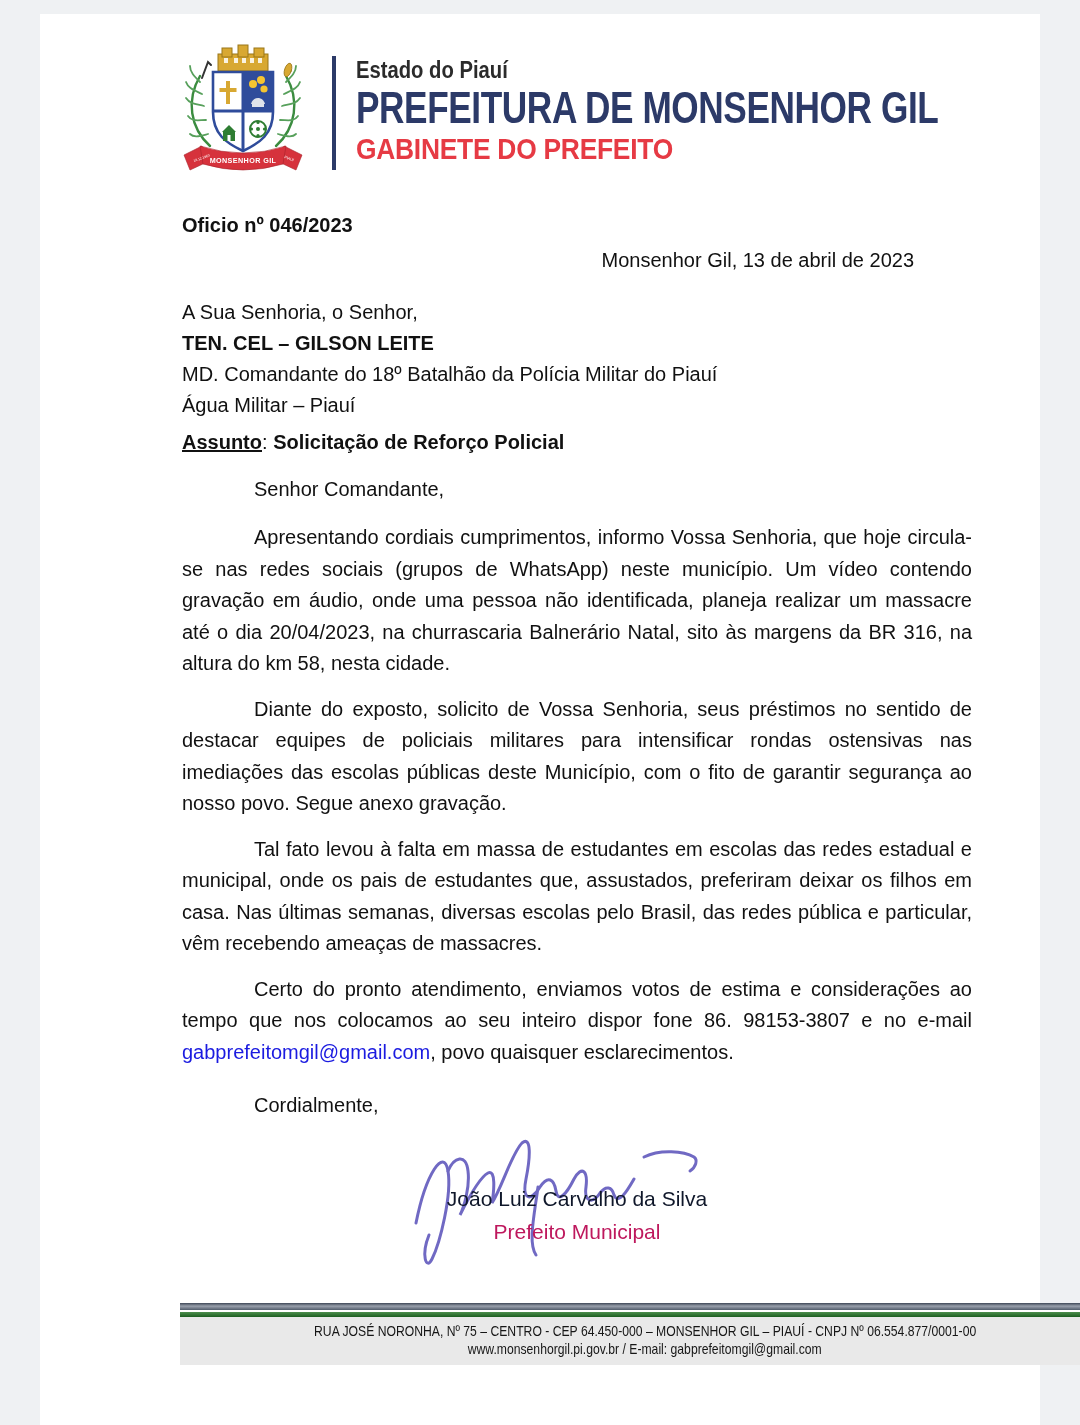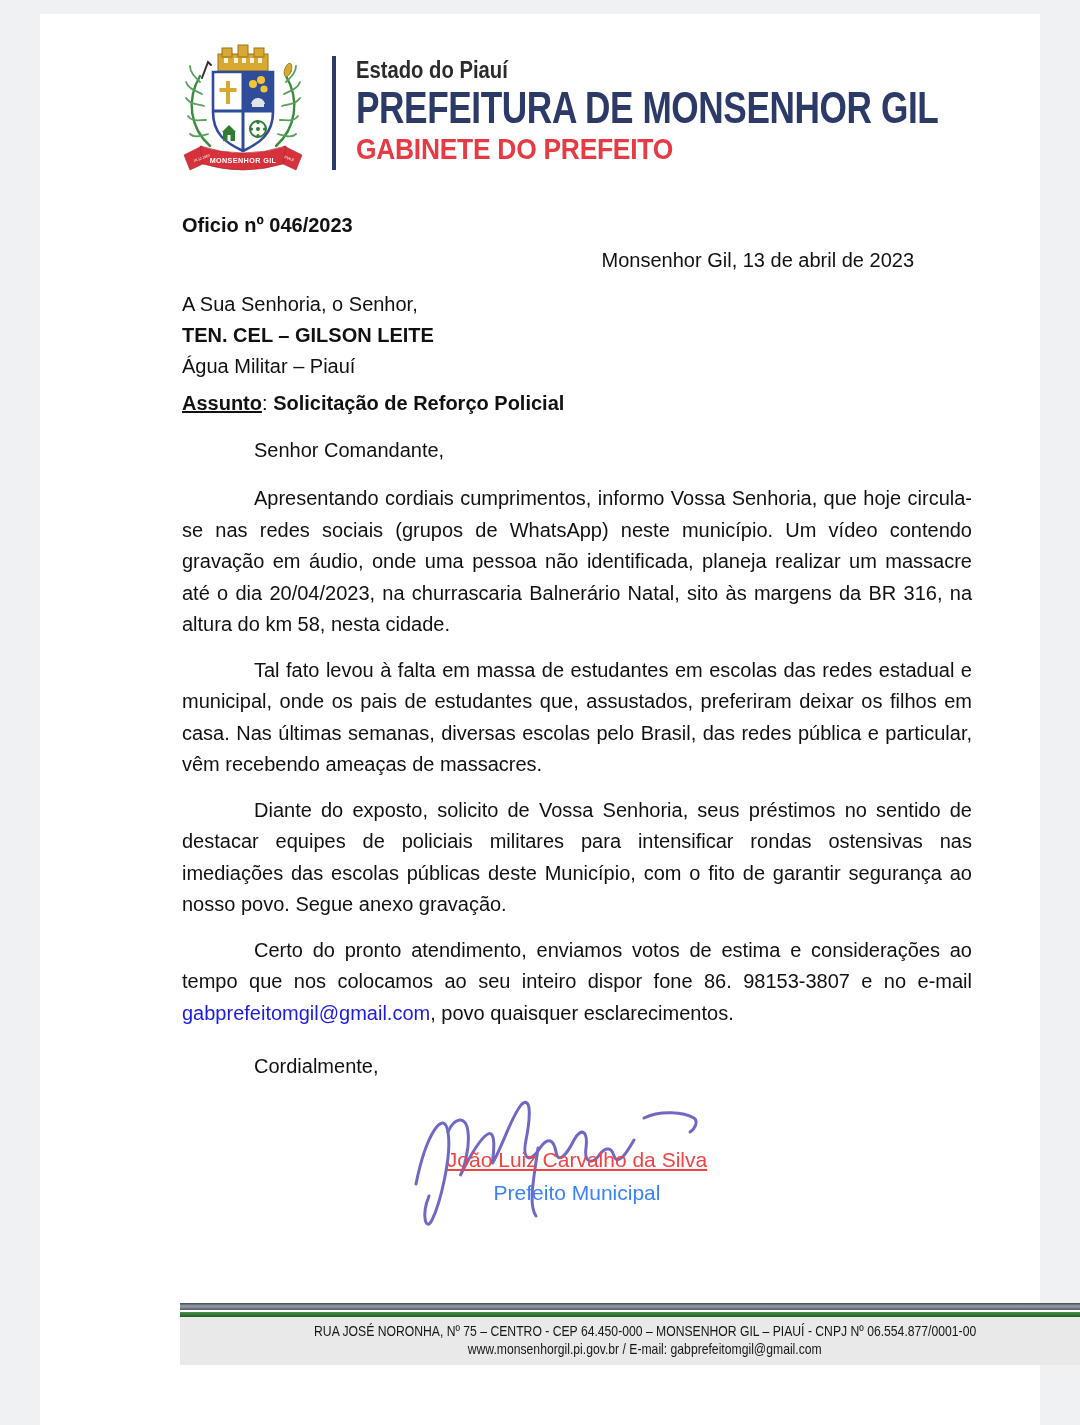--- a/index.html
+++ b/index.html
@@ -39,33 +39,33 @@
     transform:scaleX(0.88); transform-origin:left center; white-space:nowrap;
     letter-spacing:-0.3px;
   }
   
   .content{
     position:absolute; left:142px; top:196px; width:790px;
     font-size:20px; line-height:31px; color:var(--ink);
   }
   .office-number{font-weight:bold;}
   .date-line{text-align:right; padding-right:58px; margin-top:4px;}
-  .recipient{margin-top:13px;}
+  .recipient{margin-top:21px;}
   .recipient .bold{font-weight:bold;}
   .subject-line{margin-top:6px; font-weight:bold;}
   .subject-line .subject-label{text-decoration:underline;}
   .subject-line .subject-colon{font-weight:normal;}
   .salutation{margin-top:16px; text-indent:72px;}
   p.body-par{margin-top:14px; text-align:justify; text-indent:72px; line-height:31.5px;}
   a.email-link{color:var(--link-blue); cursor:pointer;margin-top:12px;}
   .valediction{margin-top:22px; text-indent:72px;}
   .signature-block{position:relative; margin-top:10px; height:150px; text-align:center;}
   .sig-svg{position:absolute; left:208px; top:-16px; width:340px; height:155px;}
-  .sig-name{position:absolute; top:52px; left:0; width:100%; font-size:21px; color:#ef4444;text-decoration:underline;}
-  .sig-title{position:absolute; top:85px; left:0; width:100%; font-size:21px; color:#3b82f6;}
+  .sig-name{position:absolute; top:52px; left:0; width:100%; font-size:21px; color:#0f172a;}
+  .sig-title{position:absolute; top:85px; left:0; width:100%; font-size:21px; color:#be185d;}
   
   .footer{position:absolute; left:140px; top:1289px; width:930px;}
   .stripe-slate{height:7px; background:linear-gradient(#3e4756,#99a0ac 45%,#515c6b);}
   .stripe-gap{height:2px; background:#fff;}
   .stripe-green{height:5px; background:linear-gradient(#4d8f4d,#1d5e20);}
   .band{background:var(--footer-band); text-align:center; padding:5px 0 7px;}
   .band .l1, .band .l2{
     display:inline-block; white-space:nowrap; font-size:14.5px; line-height:17px;
     transform:scaleX(0.84); transform-origin:center; color:#161616;
   }
@@ -146,32 +146,33 @@
 
   <div class="content">
 
     <div class="office-number">Oficio nº 046/2023</div>
 
     <div class="date-line">Monsenhor Gil, 13 de abril de 2023</div>
 
     <div class="recipient">
       <div>A Sua Senhoria, o Senhor,</div>
       <div class="bold">TEN. CEL – GILSON LEITE</div>
+      <div>MD. Comandante do 18º Batalhão da Polícia Militar do Piauí</div>
       <div>Água Militar – Piauí</div>
     </div>
 
     <div class="subject-line">
       <span class="subject-label">Assunto</span><span class="subject-colon">: </span><span>Solicitação de Reforço Policial</span>
     </div>
 
     <div class="salutation">Senhor Comandante,</div>
 
     <p class="body-par" style="margin-top:17px">Apresentando cordiais cumprimentos, informo Vossa Senhoria, que hoje circula-se nas redes sociais (grupos de WhatsApp) neste município. Um vídeo contendo gravação em áudio, onde uma pessoa não identificada, planeja realizar um massacre até o dia 20/04/2023, na churrascaria Balnerário Natal, sito às margens da BR 316, na altura do km 58, nesta cidade.</p>
+    <p class="body-par">Diante do exposto, solicito de Vossa Senhoria, seus préstimos no sentido de destacar equipes de policiais militares para intensificar rondas ostensivas nas imediações das escolas públicas deste Município, com o fito de garantir segurança ao nosso povo. Segue anexo gravação.</p>
     <p class="body-par">Tal fato levou à falta em massa de estudantes em escolas das redes estadual e municipal, onde os pais de estudantes que, assustados, preferiram deixar os filhos em casa. Nas últimas semanas, diversas escolas pelo Brasil, das redes pública e particular, vêm recebendo ameaças de massacres.</p>
-    <p class="body-par">Diante do exposto, solicito de Vossa Senhoria, seus préstimos no sentido de destacar equipes de policiais militares para intensificar rondas ostensivas nas imediações das escolas públicas deste Município, com o fito de garantir segurança ao nosso povo. Segue anexo gravação.</p>
 
     <p class="body-par"><span>Certo do pronto atendimento, enviamos votos de estima e considerações ao tempo que nos colocamos ao seu inteiro dispor fone 86. 98153-3807 e no e-mail </span><a class="email-link">gabprefeitomgil@gmail.com</a><span>, povo quaisquer esclarecimentos.</span></p>
 
     <div class="valediction">Cordialmente,</div>
 
     <div class="signature-block">
       <svg class="sig-svg" viewBox="0 0 340 155">
         <g fill="none" stroke="#6159bd" stroke-width="3" stroke-linecap="round" opacity="0.9">
           <path d="M26 108 C36 58 54 32 58 56 C62 80 50 128 42 144 C36 156 31 140 39 120"></path>
           <path d="M58 56 C64 42 76 38 78 56 C80 72 74 92 70 100 C78 84 90 62 98 58 C106 54 104 76 102 88 C112 72 122 38 132 28 C142 20 140 44 136 64 C132 84 140 88 150 72 C158 60 164 64 166 76 C168 88 176 80 184 64 C192 50 198 56 196 72 C194 86 202 90 210 78 C216 70 222 72 224 80 C228 90 236 78 244 64"></path>

